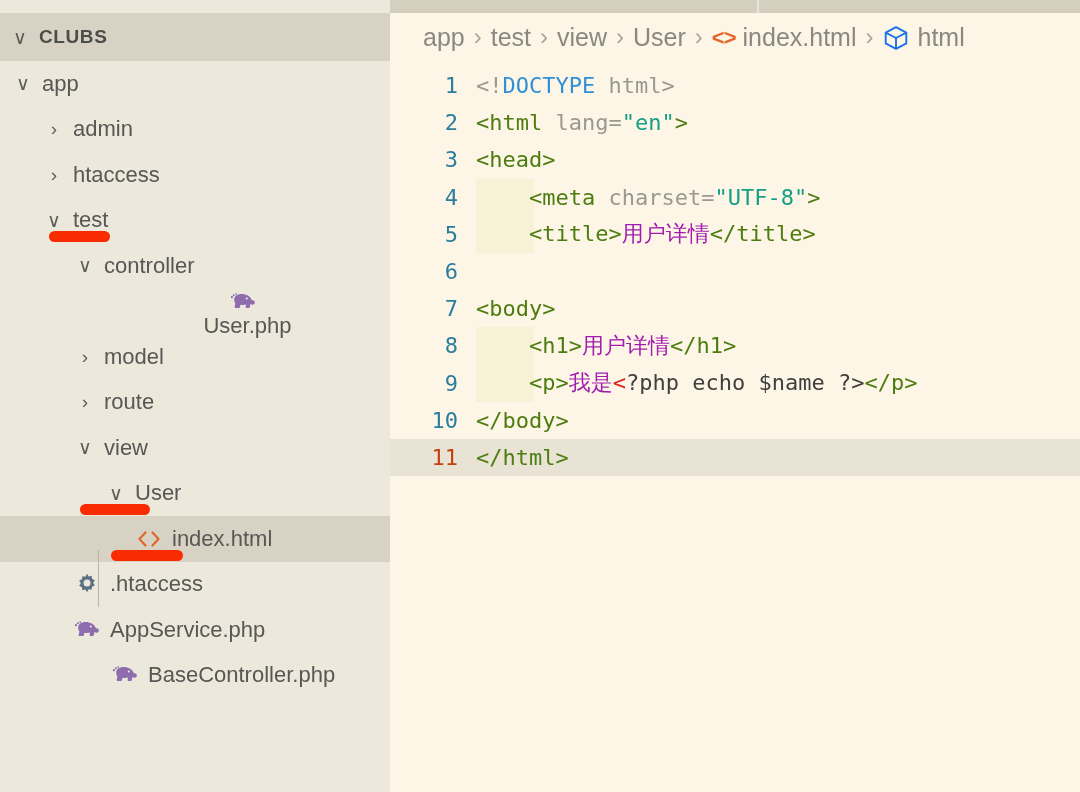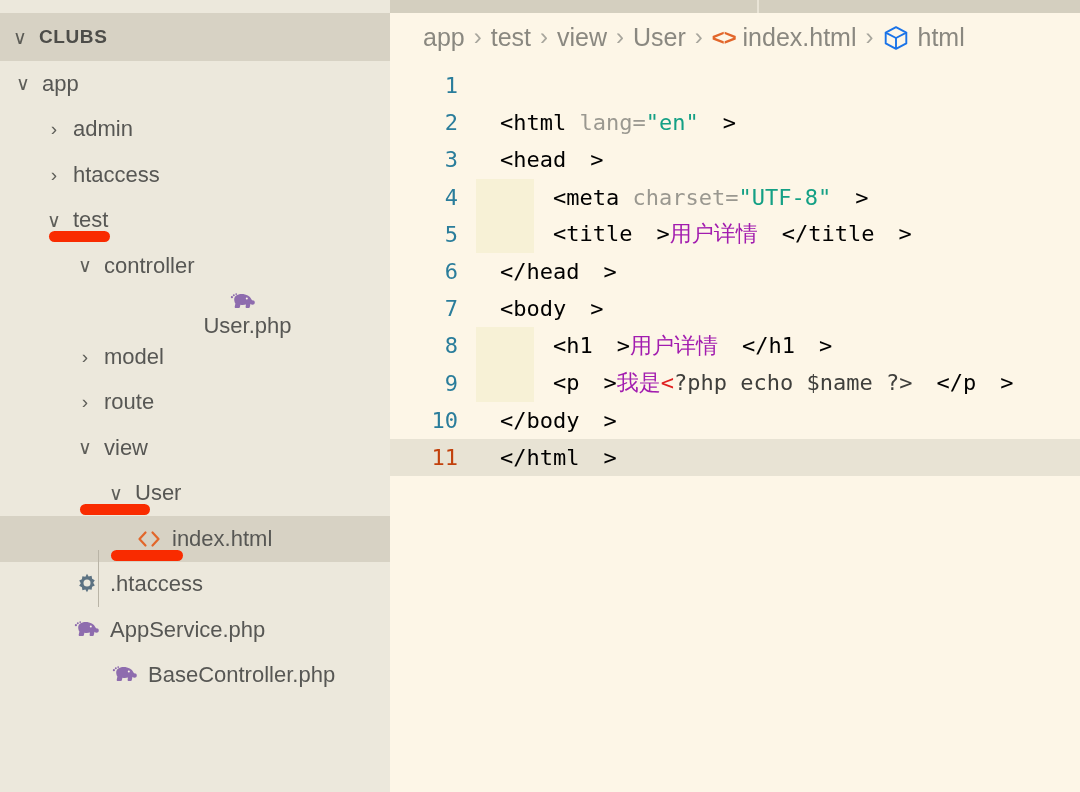--- a/index.html
+++ b/index.html
@@ -123,21 +123,21 @@
     width: 58px;
     background: #f7f1d6;
   }
   .indentrule {
     position: absolute;
     width: 2px;
     background: #b6b19d;
   }
 
   
-  .t-tag   { color: #000000; margin-left: 24px; }
+  .t-tag   { color: #4d7c0f; }
   .t-punc  { color: #9a9890; }
   .t-attr  { color: #9a9890; }
   .t-str   { color: #14a085; }
   .t-txt   { color: #a21caf; }
   .t-php   { color: #3f3f3c; }
   .t-red   { color: #e02020; }
   .t-doc   { color: #2f8fd8; }
 </style>
 </head>
 <body>
@@ -289,26 +289,26 @@
           </span>
           <span class="crumb">html</span>
         </span>
       </div>
 
     <div class="code-area" id="code-area">
         <div class="indentrule" style="left: 86px; top: 266.4px; height: 74.4px;"></div>
         <div class="indentband" style="left: 86px; top: 266.4px; height: 74.4px;"></div>
         <div class="indentrule" style="left: 86px; top: 117.6px; height: 74.4px;"></div>
         <div class="indentband" style="left: 86px; top: 117.6px; height: 74.4px;"></div>
-        <div class="cline"><span class="lnum">1</span></div>
+        <div class="cline"><span class="lnum">1</span><span class="ctext"><span class="t-punc">&lt;!</span><span class="t-doc">DOCTYPE</span> <span class="t-punc">html</span><span class="t-punc">&gt;</span></span></div>
         <div class="cline"><span class="lnum">2</span><span class="ctext"><span class="t-tag">&lt;html</span><span class="t-attr"> lang=</span><span class="t-str">"en"</span><span class="t-tag">&gt;</span></span></div>
         <div class="cline"><span class="lnum">3</span><span class="ctext"><span class="t-tag">&lt;head</span><span class="t-tag">&gt;</span></span></div>
         <div class="cline"><span class="lnum">4</span><span class="ctext">    <span class="t-tag">&lt;meta</span><span class="t-attr"> charset=</span><span class="t-str">"UTF-8"</span><span class="t-tag">&gt;</span></span></div>
         <div class="cline"><span class="lnum">5</span><span class="ctext">    <span class="t-tag">&lt;title</span><span class="t-tag">&gt;</span><span class="t-txt">用户详情</span><span class="t-tag">&lt;/title</span><span class="t-tag">&gt;</span></span></div>
-        <div class="cline"><span class="lnum">6</span><span class="ctext"><span class="t-tag">&lt;/head</span><span class="t-tag">&gt;</span></span></div>
+        <div class="cline"><span class="lnum">6</span></div>
         <div class="cline"><span class="lnum">7</span><span class="ctext"><span class="t-tag">&lt;body</span><span class="t-tag">&gt;</span></span></div>
         <div class="cline"><span class="lnum">8</span><span class="ctext">    <span class="t-tag">&lt;h1</span><span class="t-tag">&gt;</span><span class="t-txt">用户详情</span><span class="t-tag">&lt;/h1</span><span class="t-tag">&gt;</span></span></div>
         <div class="cline"><span class="lnum">9</span><span class="ctext">    <span class="t-tag">&lt;p</span><span class="t-tag">&gt;</span><span class="t-txt">我是</span><span class="t-red">&lt;</span><span class="t-php">?php echo $name ?&gt;</span><span class="t-tag">&lt;/p</span><span class="t-tag">&gt;</span></span></div>
         <div class="cline"><span class="lnum">10</span><span class="ctext"><span class="t-tag">&lt;/body</span><span class="t-tag">&gt;</span></span></div>
         <div class="cline active"><span class="lnum">11</span><span class="ctext"><span class="t-tag">&lt;/html</span><span class="t-tag">&gt;</span></span></div>
       </div>
   </div>
 
 </div>
 

